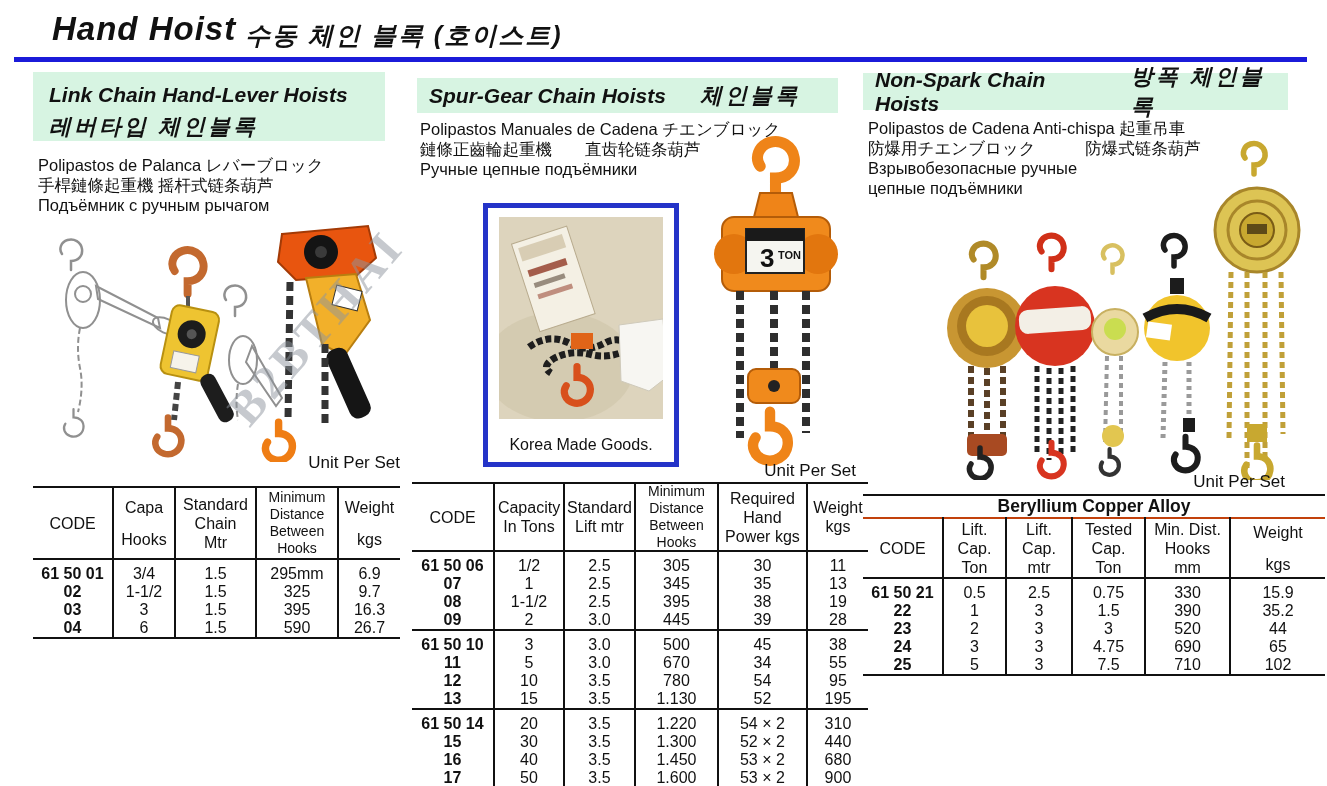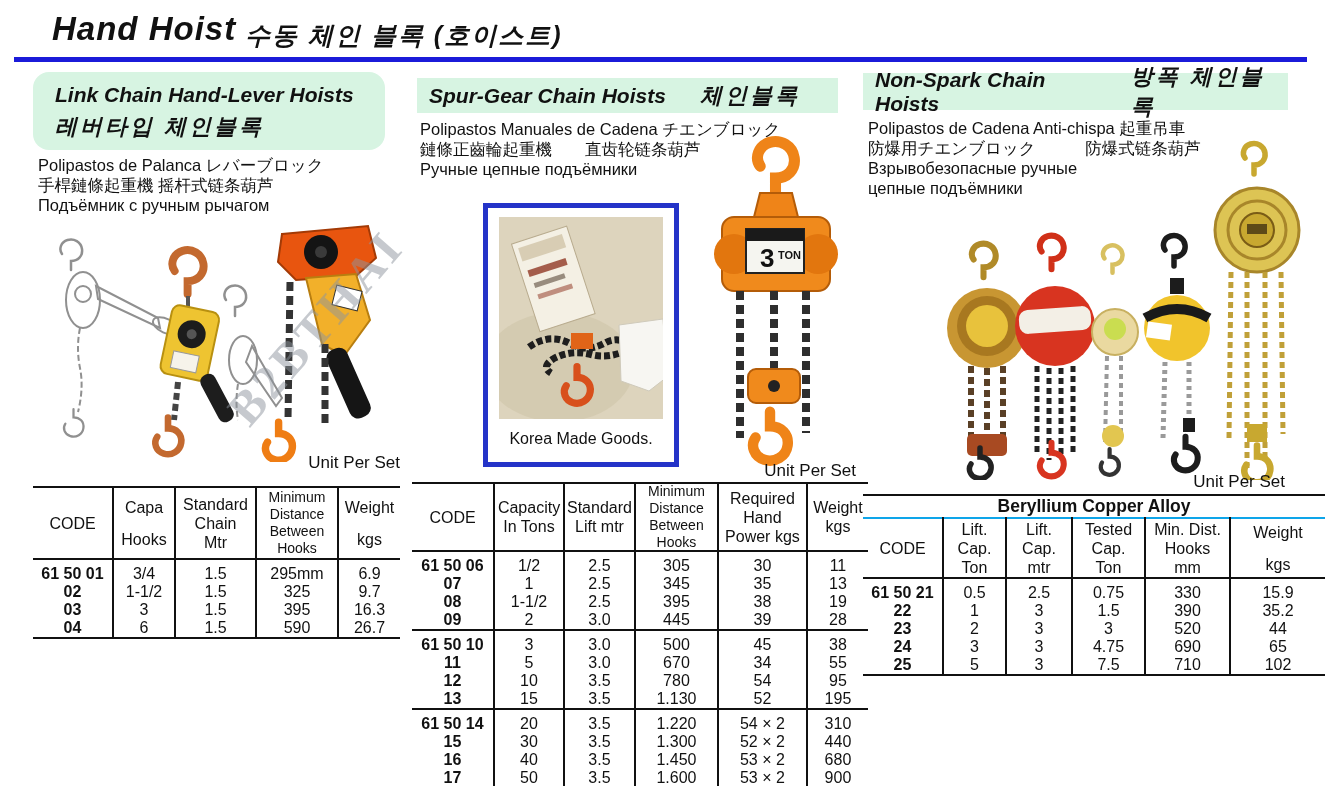--- a/index.html
+++ b/index.html
@@ -9,21 +9,21 @@
 
   
   .title-en{left:52px;top:10px;font-style:italic;font-weight:bold;font-size:33px;letter-spacing:1px;}
   .title-ko{left:245px;top:19px;font-style:italic;font-weight:bold;font-size:25px;letter-spacing:2px;}
   .rule{left:14px;top:57px;width:1293px;height:5px;background:#1b1bd9;}
 
   
   .ghead{background:#d7f4e2;font-style:italic;font-weight:bold;}
   .ghead .en{font-size:21px;}
   .ghead .loc{font-size:22px;letter-spacing:3px;}
-  .ghead1{left:33px;top:72px;width:352px;height:78px;padding:8px 0 0 22px;box-sizing:border-box;border-radius:16px;}
+  .ghead1{left:33px;top:72px;width:352px;height:69px;padding:8px 0 0 16px;box-sizing:border-box;}
   .ghead1 .en{display:block;line-height:30px;}
   .ghead1 .loc{display:block;line-height:34px;}
   .ghead2{left:417px;top:78px;width:421px;height:35px;display:flex;align-items:center;padding-left:12px;box-sizing:border-box;}
   .ghead2 .loc{margin-left:auto;margin-right:38px;}
   .ghead3{left:863px;top:73px;width:425px;height:37px;display:flex;align-items:center;padding-left:12px;box-sizing:border-box;}
   .ghead3 .loc{margin-left:18px;}
 
   .desc{font-size:16.5px;line-height:20px;white-space:pre;}
   .desc1{left:38px;top:155px;}
   .desc2{left:420px;top:119px;}
@@ -34,28 +34,28 @@
   .unit2{left:744px;top:461px;width:112px;text-align:right;}
   .unit3{left:1163px;top:472px;width:122px;text-align:right;}
 
   .watermark{left:196px;top:300px;font-family:"Liberation Serif",serif;font-size:48px;font-weight:bold;
              color:#8e959e;opacity:.5;letter-spacing:4px;transform:rotate(-49deg);}
 
   
   .photo-frame{left:483px;top:203px;width:196px;height:264px;border:5px solid #2433c8;background:#fff;
                box-sizing:border-box;padding:9px 11px 0;}
   .photo{width:100%;height:202px;background:#ddd4bd;position:relative;overflow:hidden;}
-  .caption{text-align:center;font-size:16px;margin-top:11px;}
+  .caption{text-align:center;font-size:16px;margin-top:17px;}
 
   
   table.spec{border-collapse:collapse;table-layout:fixed;border-top:2px solid #111;border-bottom:2px solid #111;}
   table.spec th,table.spec td{border-right:2px solid #111;padding:0 2px;}
   table.spec th:last-child,table.spec td:last-child{border-right:none;}
   table.spec thead tr.hdr{border-bottom:2px solid #111;}
-  table.spec thead tr.trow{border-bottom:2px solid #0ea5e9;}
+  table.spec thead tr.trow{border-bottom:2px solid #c2410c;}
   .trow th{font-size:17.5px;font-weight:bold;padding:7px 0;}
   .hcell{display:flex;flex-direction:column;align-items:center;justify-content:center;gap:2px;
          font-weight:normal;font-size:16px;line-height:17px;}
   .t1 .hcell{min-height:70px;}
   .t2 .hcell{min-height:60px;}
   .t3 .hcell{min-height:58px;}
   .gapwide{gap:15px;}
   .hsmall .hl{font-size:14px;line-height:15px;}
   table.spec tbody td{text-align:center;font-size:16px;line-height:18px;height:18px;}
   table.spec tbody tr:first-child td{padding-top:5px;}

